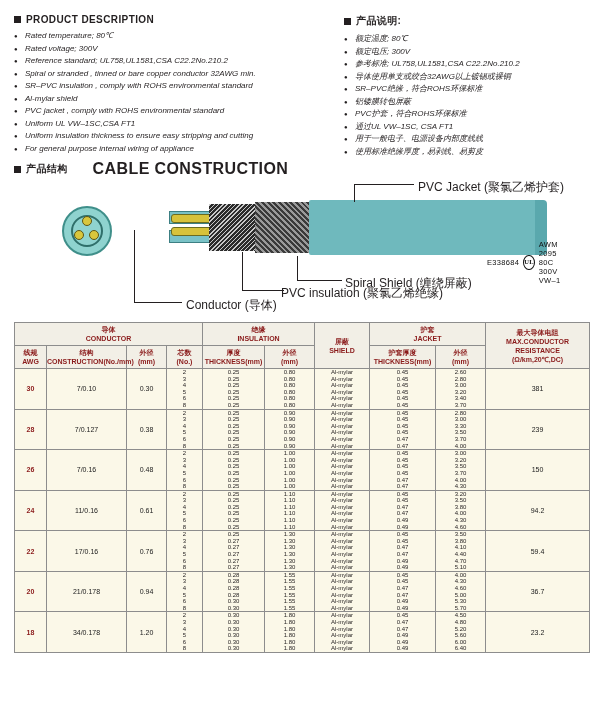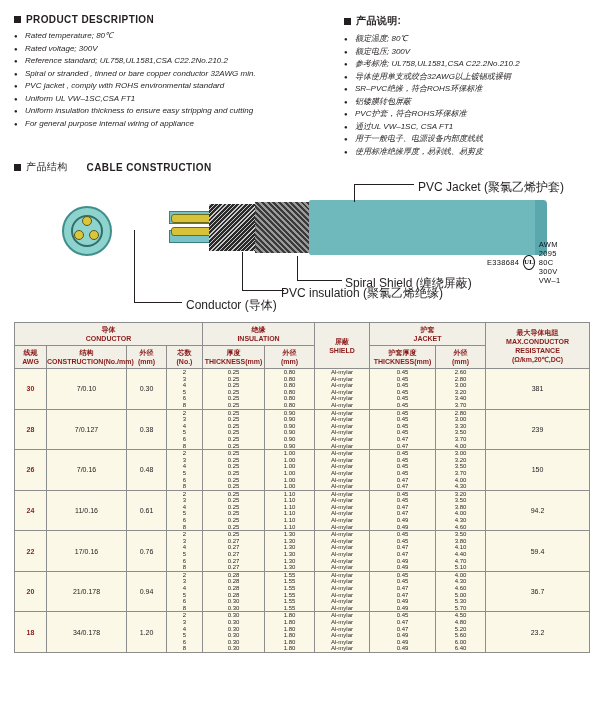--- a/index.html
+++ b/index.html
@@ -22,22 +22,22 @@
   .cols{position:absolute;left:14px;top:14px;width:578px;display:flex;}
   .col-l{width:330px;}
   .col-r{width:248px;}
 
   ul.bullets{list-style:none;margin:6px 0 0 0;padding:0;}
   ul.bullets li{position:relative;padding-left:11px;margin-bottom:2.5px;font-size:8px;line-height:10px;font-style:italic;}
   ul.bullets li:before{content:"\25CF";position:absolute;left:0;top:0;font-size:6px;line-height:11px;}
 
   
   .constr-head{position:absolute;left:14px;top:160px;}
-  .constr-head .t1{font-size:10px;font-weight:normal;}
-  .constr-head .t2{font-size:10px;font-weight:bold;margin-left:14px;}
+  .constr-head .t1{font-size:10px;font-weight:bold;}
+  .constr-head .t2{font-size:16px;font-weight:bold;margin-left:20px;}
 
   .diagram{position:absolute;left:14px;top:178px;width:578px;height:140px;}
 
   
   .cable-body{position:absolute;left:155px;top:22px;width:375px;height:55px;}
   .jacket-main{position:absolute;left:140px;top:0;width:235px;height:55px;background:#6fb9bd;border-radius:2px;}
   .jacket-end{position:absolute;left:366px;top:0;width:12px;height:55px;background:#5aa8ad;border-radius:0 4px 4px 0;}
   .shield{position:absolute;left:86px;top:2px;width:80px;height:51px;background:repeating-linear-gradient(45deg,#3a3a3a 0 2px,#9a9a9a 2px 4px);}
   .ins-layer{position:absolute;left:40px;top:4px;width:60px;height:47px;background:repeating-linear-gradient(-45deg,#2b2b2b 0 2px,#c9c9c9 2px 3px);}
   .core-dark{position:absolute;left:96px;top:8px;width:60px;height:39px;background:#1b1b1b;border-radius:2px;}
@@ -75,20 +75,22 @@
     <div class="col-l">
       <div class="sec-head">
         <span class="sq"></span>
         <span>PRODUCT  DESCRIPTION</span>
       </div>
       <ul class="bullets">
         <li>Rated temperature; 80℃</li>
         <li>Rated voltage; 300V</li>
         <li>Reference standard; UL758,UL1581,CSA C22.2No.210.2</li>
         <li>Spiral or stranded , tinned or bare copper conductor 32AWG min.</li>
+        <li>SR–PVC insulation , comply with ROHS environmental standard</li>
+        <li>Al-mylar shield</li>
         <li>PVC jacket , comply with ROHS environmental standard</li>
         <li>Uniform UL VW–1SC,CSA FT1</li>
         <li>Uniform insulation thickness to ensure easy stripping and cutting</li>
         <li>For general purpose internal wiring of appliance</li>
       </ul>
     </div>
 
     <div class="col-r">
       <div class="sec-head">
         <span class="sq"></span>

